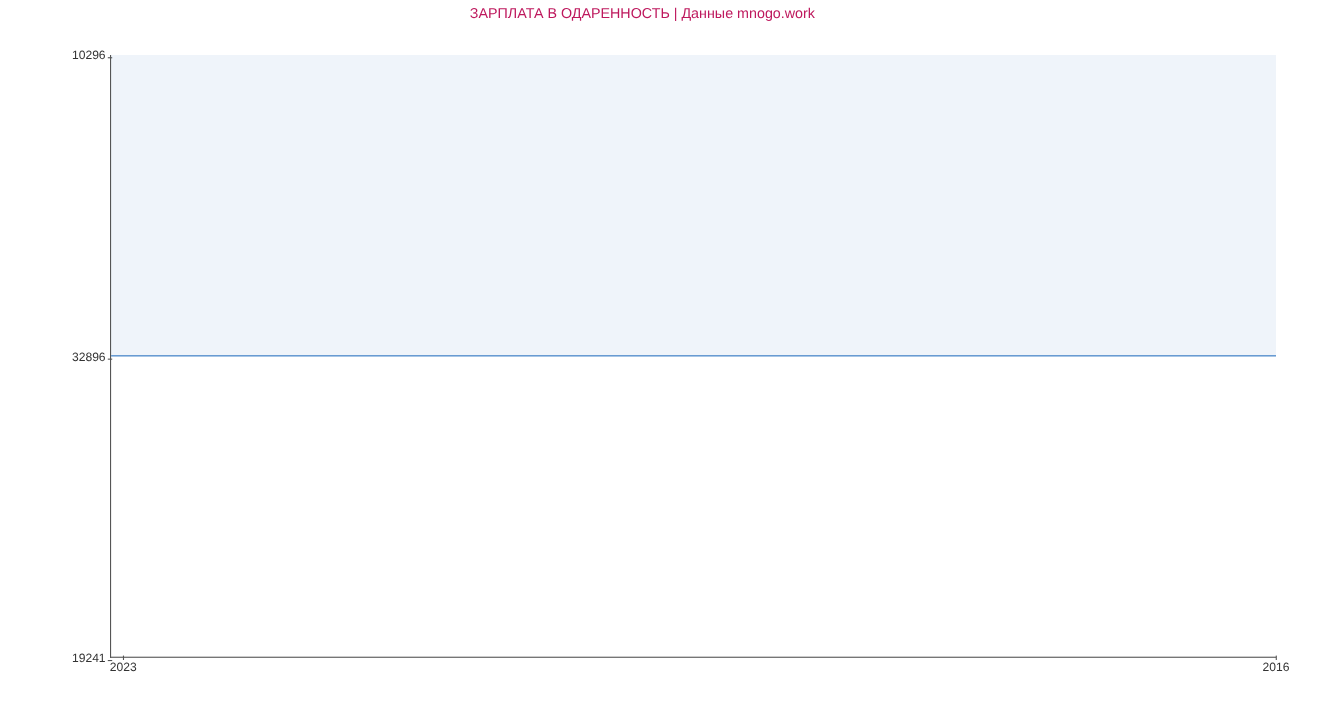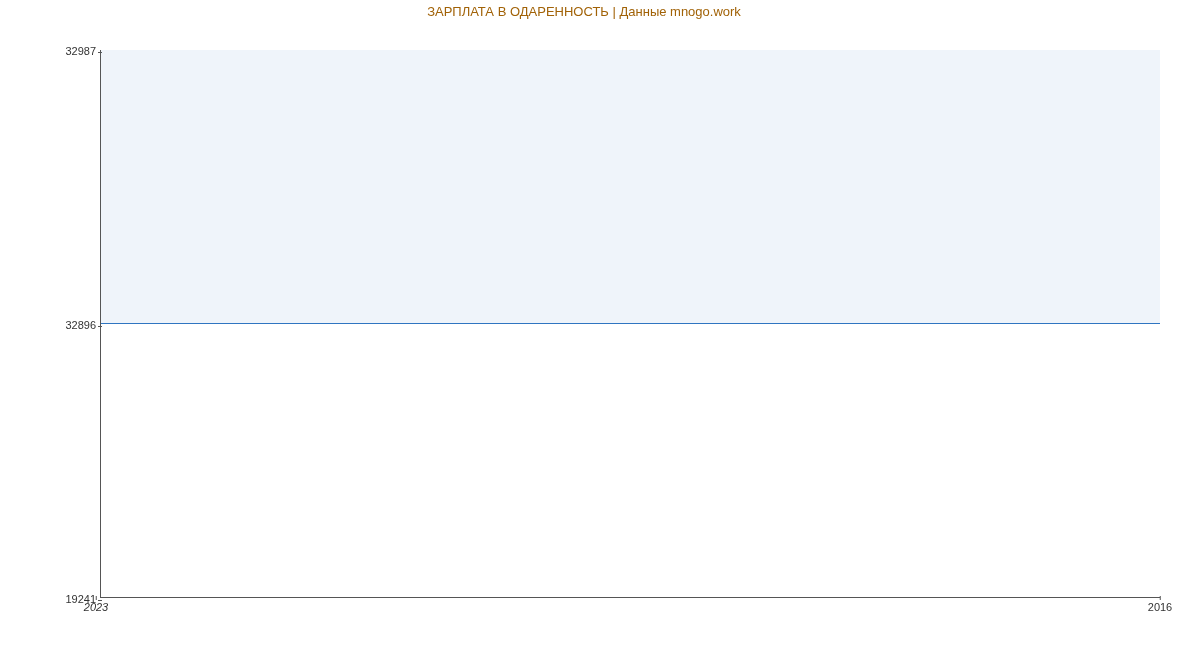--- a/index.html
+++ b/index.html
@@ -16,21 +16,21 @@
     width: 1200px;
     height: 650px;
   }
   .title {
     position: absolute;
     top: 4px;
     left: 0;
     width: 1168px;
     text-align: center;
     font-size: 13px;
-    color: #a16207;
+    color: #be185d;
   }
   .plot {
     position: absolute;
     left: 100px;
     top: 50px;
     width: 1060px;
     height: 548px;
     border-left: 1px solid #555;
     border-bottom: 1px solid #555;
     box-sizing: border-box;
@@ -77,41 +77,41 @@
     line-height: 1;
   }
   .xtick .mark {
     position: absolute;
     top: -6px;
     left: 50%;
     width: 1px;
     height: 4px;
     background: #555;
   }
-  .xtick-left  { left: 96px; transform: translateX(-50%); font-style: italic; }
+  .xtick-left  { left: 112px; transform: translateX(-50%); }
   .xtick-left .mark { left: 50%; }
   .xtick-right { left: 1160px; transform: translateX(-50%); }
 </style>
 </head>
 <body>
 
 <div class="chart-wrap">
 
   <div class="title">ЗАРПЛАТА В ОДАРЕННОСТЬ | Данные mnogo.work</div>
 
   <div class="ytick" style="top:594px;">
     <span>19241</span>
     <span class="mark"></span>
   </div>
   <div class="ytick" style="top:320px;">
     <span>32896</span>
     <span class="mark"></span>
   </div>
   <div class="ytick" style="top:46px;">
-    <span>32987</span>
+    <span>10296</span>
     <span class="mark"></span>
   </div>
 
   <div class="plot">
     <div class="area-fill"></div>
     <div class="line"></div>
   </div>
 
   <div class="xtick xtick-left">
     <span class="mark"></span>

